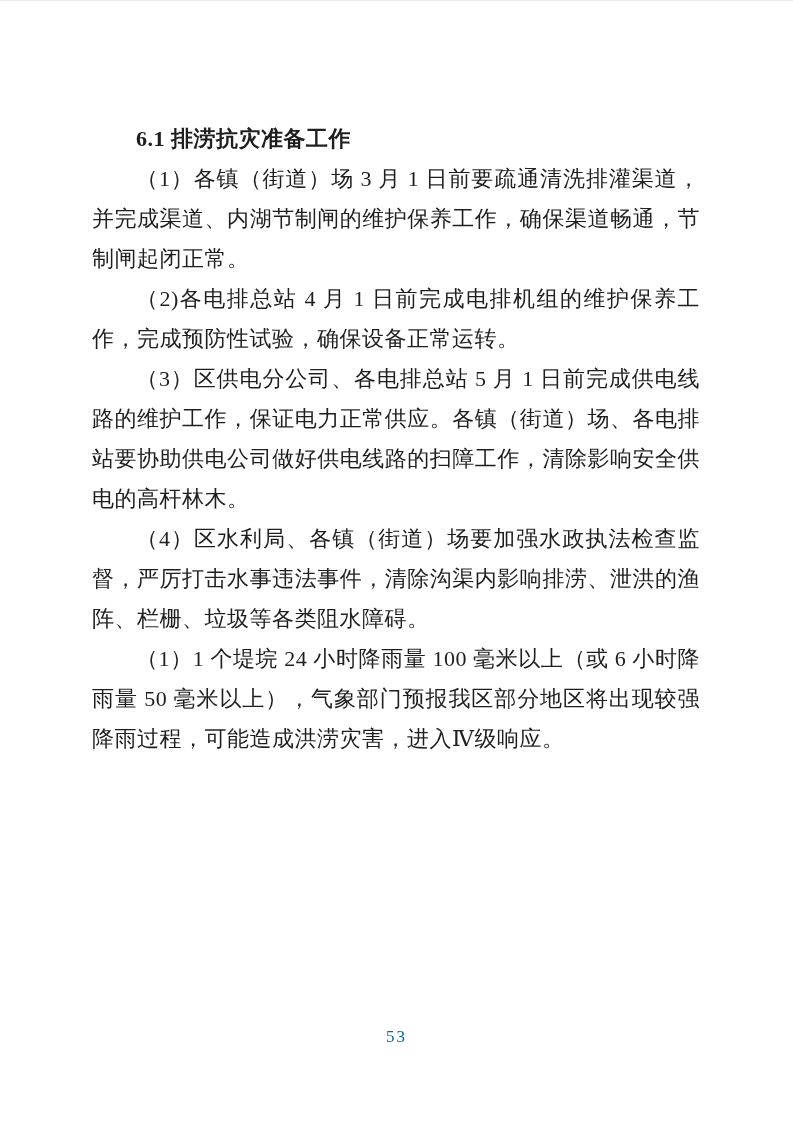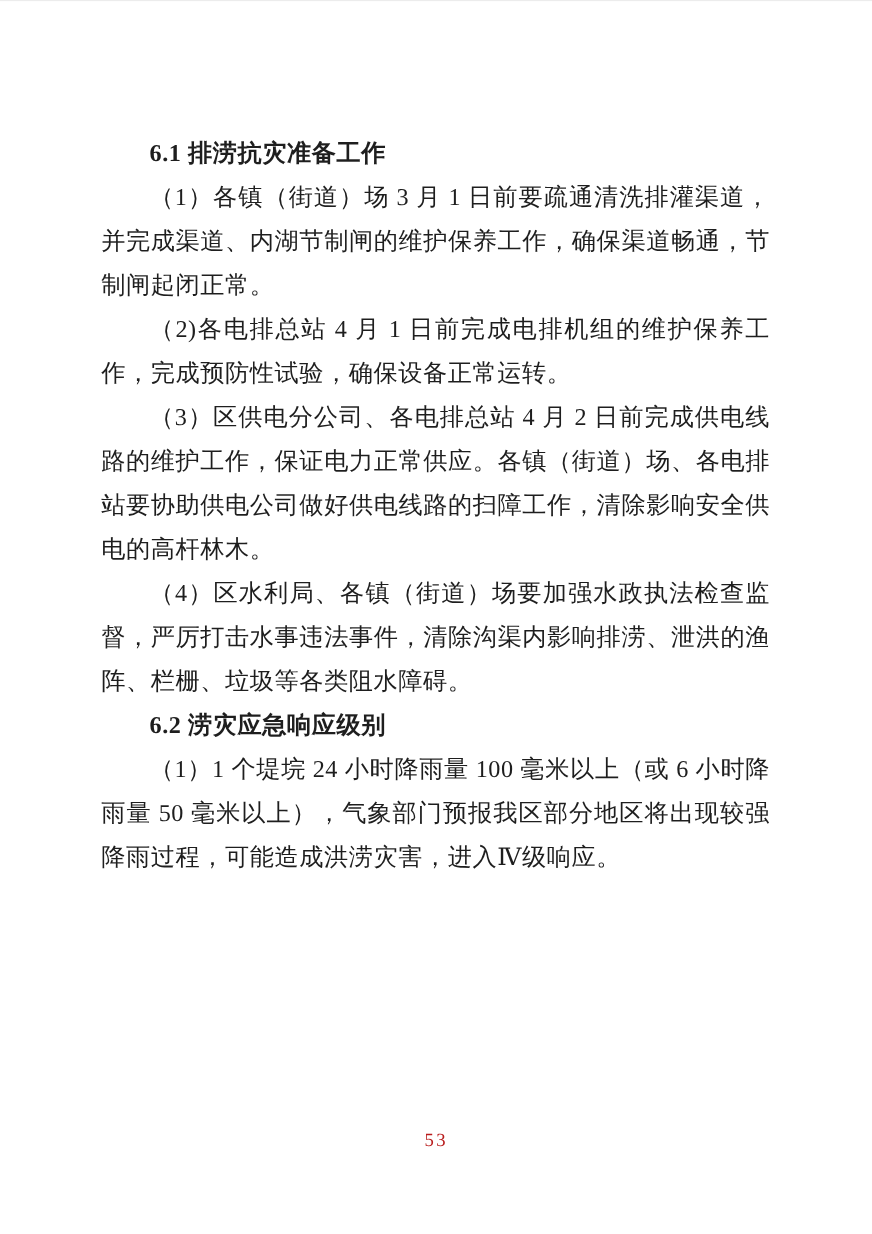--- a/index.html
+++ b/index.html
@@ -42,33 +42,32 @@
   .page-footer {
     position: absolute;
     left: 0;
     right: 0;
     top: 1026px;
     text-align: center;
   }
   .page-number {
     font-size: 17px;
     letter-spacing: 2px;
-    color: #b91c1c;
+    color: #0369a1;
   }
 </style>
 </head>
 <body>
 
 <div class="doc-page">
   <main class="doc-content">
     <h2 class="doc-block doc-heading">6.1 排涝抗灾准备工作</h2>
     <p class="doc-block">（1）各镇（街道）场 3 月 1 日前要疏通清洗排灌渠道，并完成渠道、内湖节制闸的维护保养工作，确保渠道畅通，节制闸起闭正常。</p>
     <p class="doc-block">（2)各电排总站 4 月 1 日前完成电排机组的维护保养工作，完成预防性试验，确保设备正常运转。</p>
-    <p class="doc-block">（3）区供电分公司、各电排总站 4 月 2 日前完成供电线路的维护工作，保证电力正常供应。各镇（街道）场、各电排站要协助供电公司做好供电线路的扫障工作，清除影响安全供电的高杆林木。</p>
+    <p class="doc-block">（3）区供电分公司、各电排总站 5 月 1 日前完成供电线路的维护工作，保证电力正常供应。各镇（街道）场、各电排站要协助供电公司做好供电线路的扫障工作，清除影响安全供电的高杆林木。</p>
     <p class="doc-block">（4）区水利局、各镇（街道）场要加强水政执法检查监督，严厉打击水事违法事件，清除沟渠内影响排涝、泄洪的渔阵、栏栅、垃圾等各类阻水障碍。</p>
-    <h2 class="doc-block doc-heading">6.2 涝灾应急响应级别</h2>
     <p class="doc-block">（1）1 个堤垸 24 小时降雨量 100 毫米以上（或 6 小时降雨量 50 毫米以上），气象部门预报我区部分地区将出现较强降雨过程，可能造成洪涝灾害，进入Ⅳ级响应。</p>
   </main>
 
   <footer class="page-footer">
     <span class="page-number">53</span>
   </footer>
 </div>
 
 </body></html>

